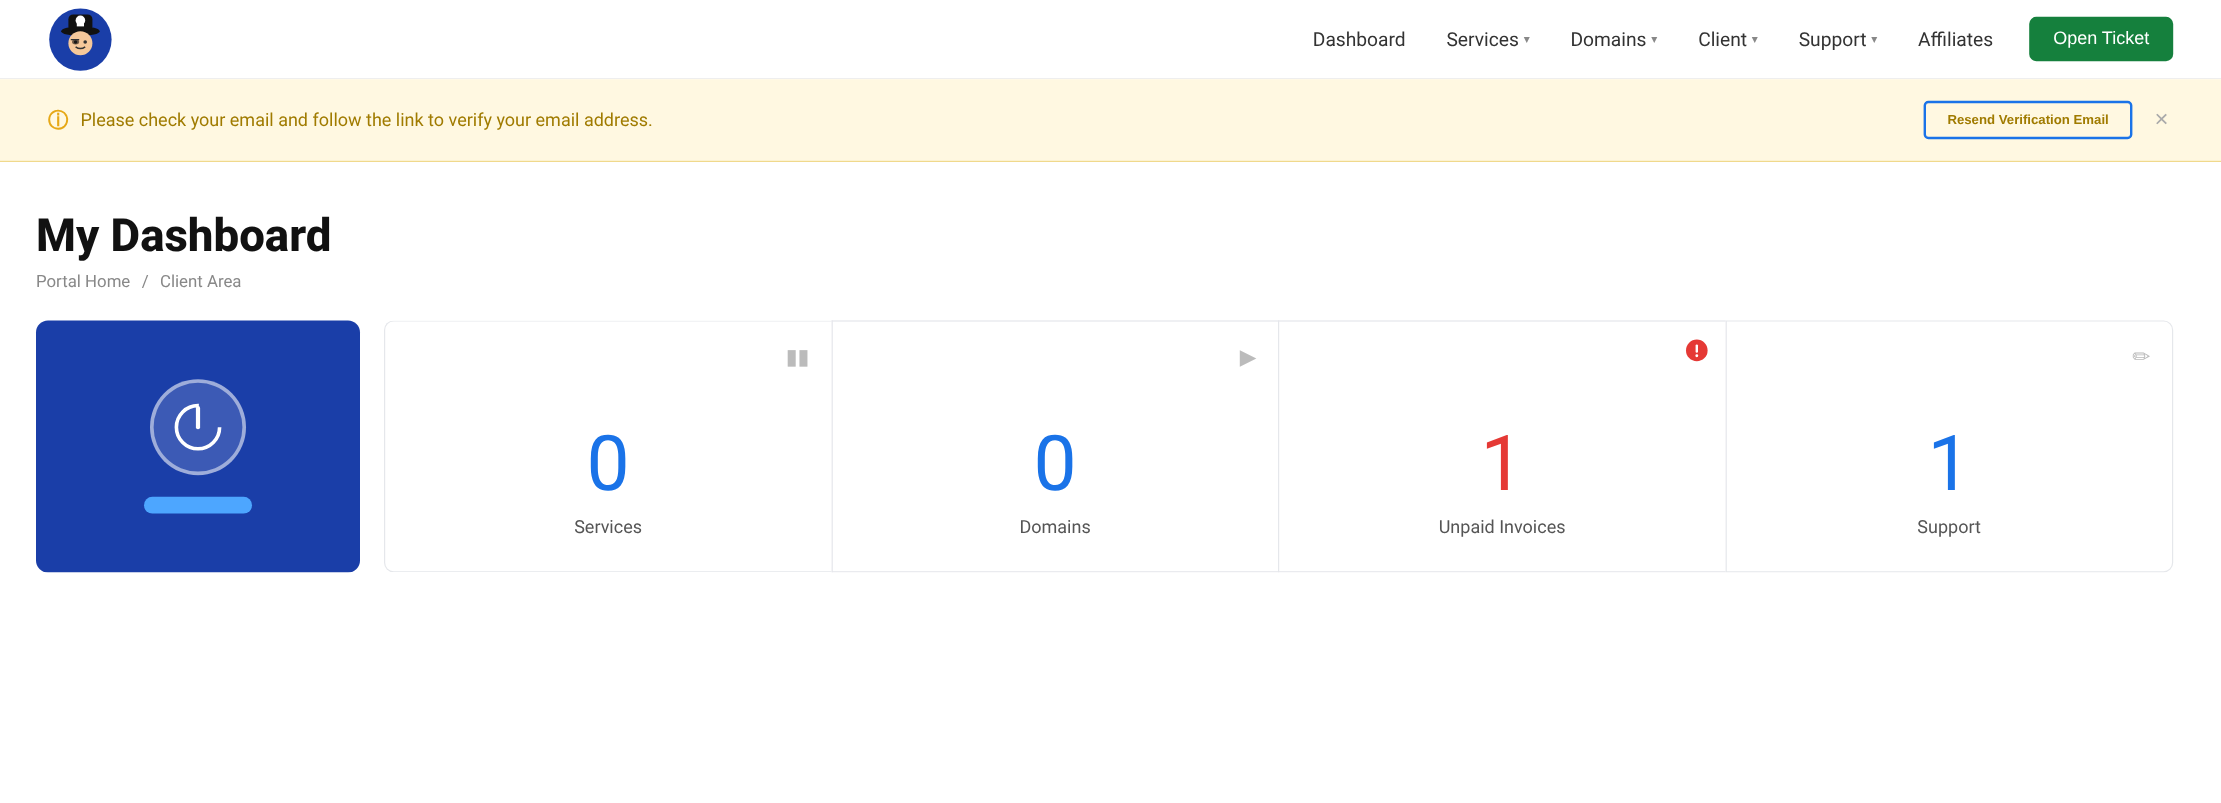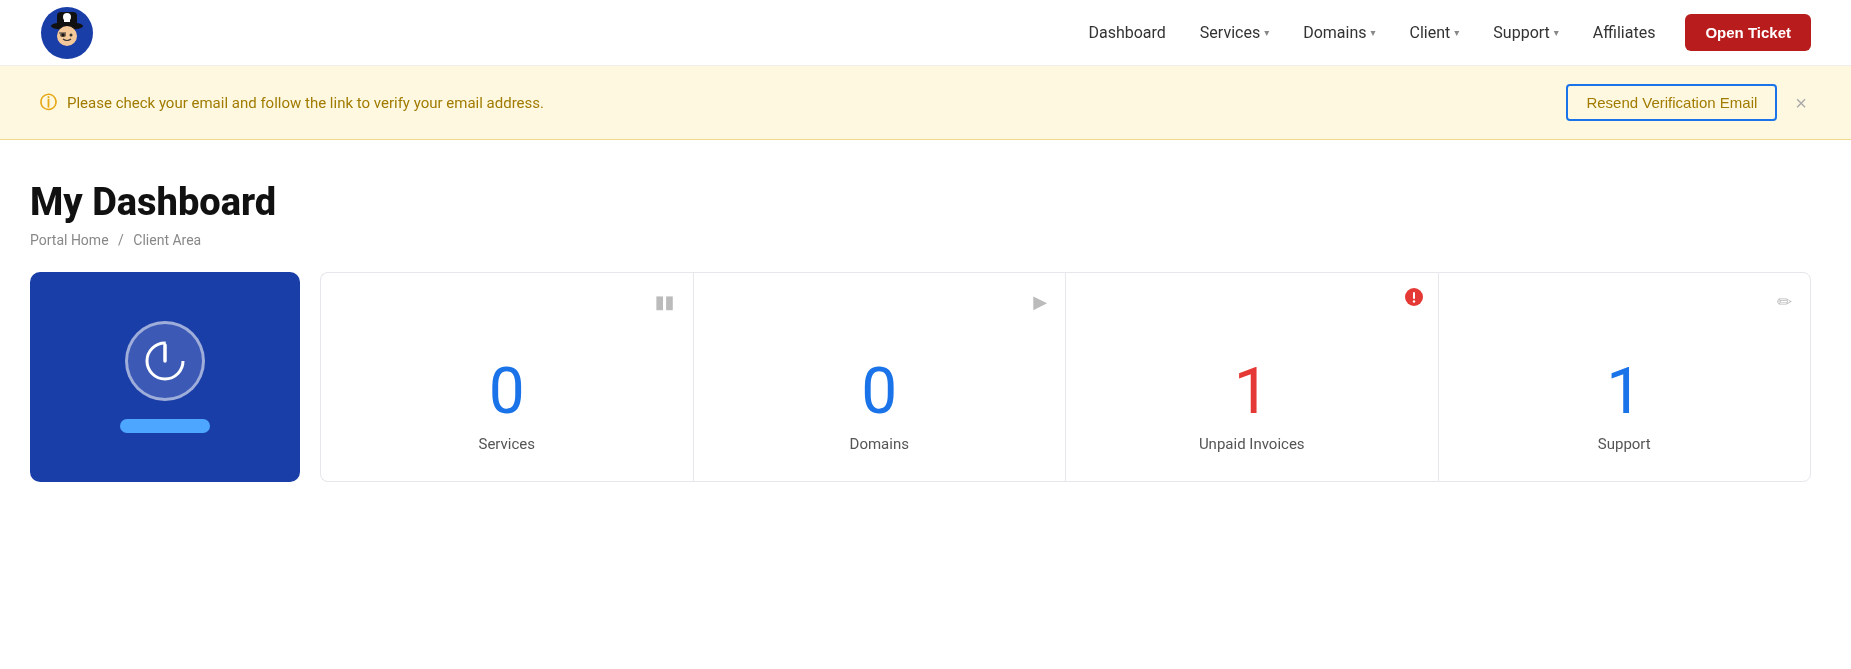--- a/index.html
+++ b/index.html
@@ -34,27 +34,27 @@
       color: #333;
       cursor: pointer;
       text-decoration: none;
       font-weight: 400;
     }
     .nav-chevron {
       font-size: 10px;
       color: #888;
     }
     .nav-btn-open-ticket {
-      background: #b91c1c;
+      background: #15803d;
       color: #fff;
       border: none;
       border-radius: 6px;
       padding: 10px 20px;
       font-size: 15px;
-      font-weight: 700;
+      font-weight: 400;
       cursor: pointer;
       margin-left: 10px;
     }
 
     
     .alert-banner {
       background: #fff8e1;
       border-bottom: 1px solid #f0d98c;
       display: flex;
       align-items: center;
@@ -78,22 +78,22 @@
       display: flex;
       align-items: center;
       gap: 14px;
     }
     .resend-btn {
       background: transparent;
       border: 2px solid #1a73e8;
       color: #a07b00;
       border-radius: 4px;
       padding: 8px 18px;
-      font-size: 15px;
-      font-weight: 400;
+      font-size: 11px;
+      font-weight: 700;
       cursor: pointer;
       white-space: nowrap;
     }
     .close-btn {
       background: transparent;
       border: none;
       color: #aaa;
       font-size: 20px;
       cursor: pointer;
       line-height: 1;

